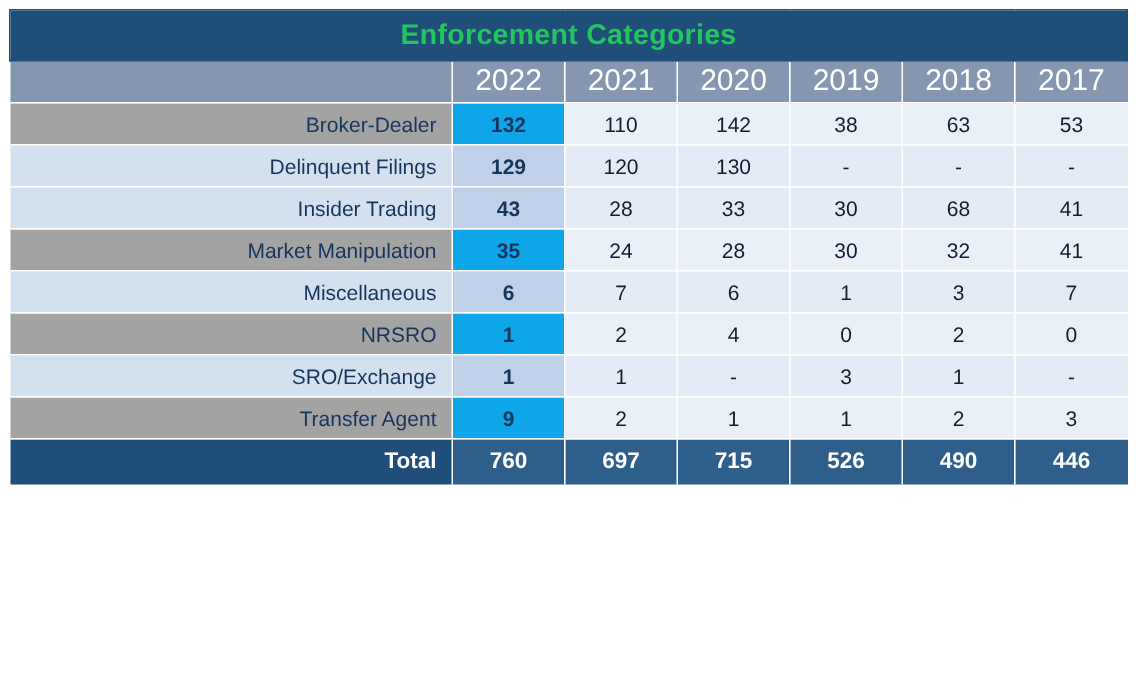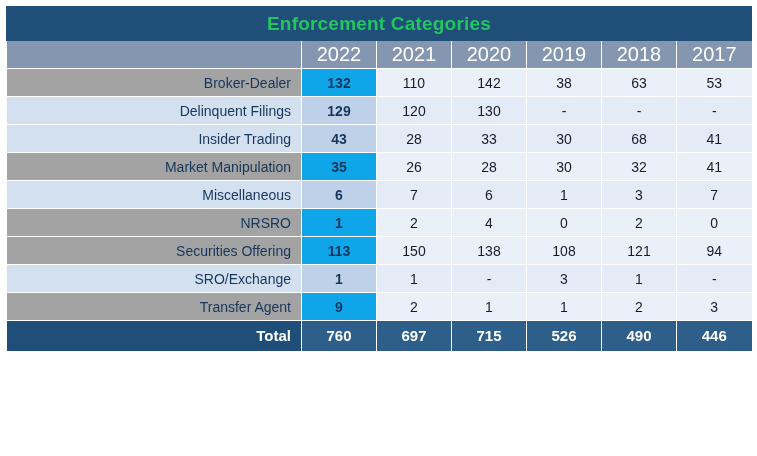--- a/index.html
+++ b/index.html
@@ -149,21 +149,21 @@
         <td class="v cur">43</td>
         <td class="v">28</td>
         <td class="v">33</td>
         <td class="v">30</td>
         <td class="v">68</td>
         <td class="v last">41</td>
       </tr>
       <tr class="data-row">
         <td class="label">Market Manipulation</td>
         <td class="v cur">35</td>
-        <td class="v">26</td>
+        <td class="v">24</td>
         <td class="v">28</td>
         <td class="v">30</td>
         <td class="v">32</td>
         <td class="v last">41</td>
       </tr>
       <tr class="data-row alt">
         <td class="label">Miscellaneous</td>
         <td class="v cur">6</td>
         <td class="v">7</td>
         <td class="v">6</td>
@@ -172,29 +172,20 @@
         <td class="v last">7</td>
       </tr>
       <tr class="data-row">
         <td class="label">NRSRO</td>
         <td class="v cur">1</td>
         <td class="v">2</td>
         <td class="v">4</td>
         <td class="v">0</td>
         <td class="v">2</td>
         <td class="v last">0</td>
-      </tr>
-      <tr class="data-row">
-        <td class="label">Securities Offering</td>
-        <td class="v cur">113</td>
-        <td class="v">150</td>
-        <td class="v">138</td>
-        <td class="v">108</td>
-        <td class="v">121</td>
-        <td class="v last">94</td>
       </tr>
       <tr class="data-row alt">
         <td class="label">SRO/Exchange</td>
         <td class="v cur">1</td>
         <td class="v">1</td>
         <td class="v">-</td>
         <td class="v">3</td>
         <td class="v">1</td>
         <td class="v last">-</td>
       </tr>

